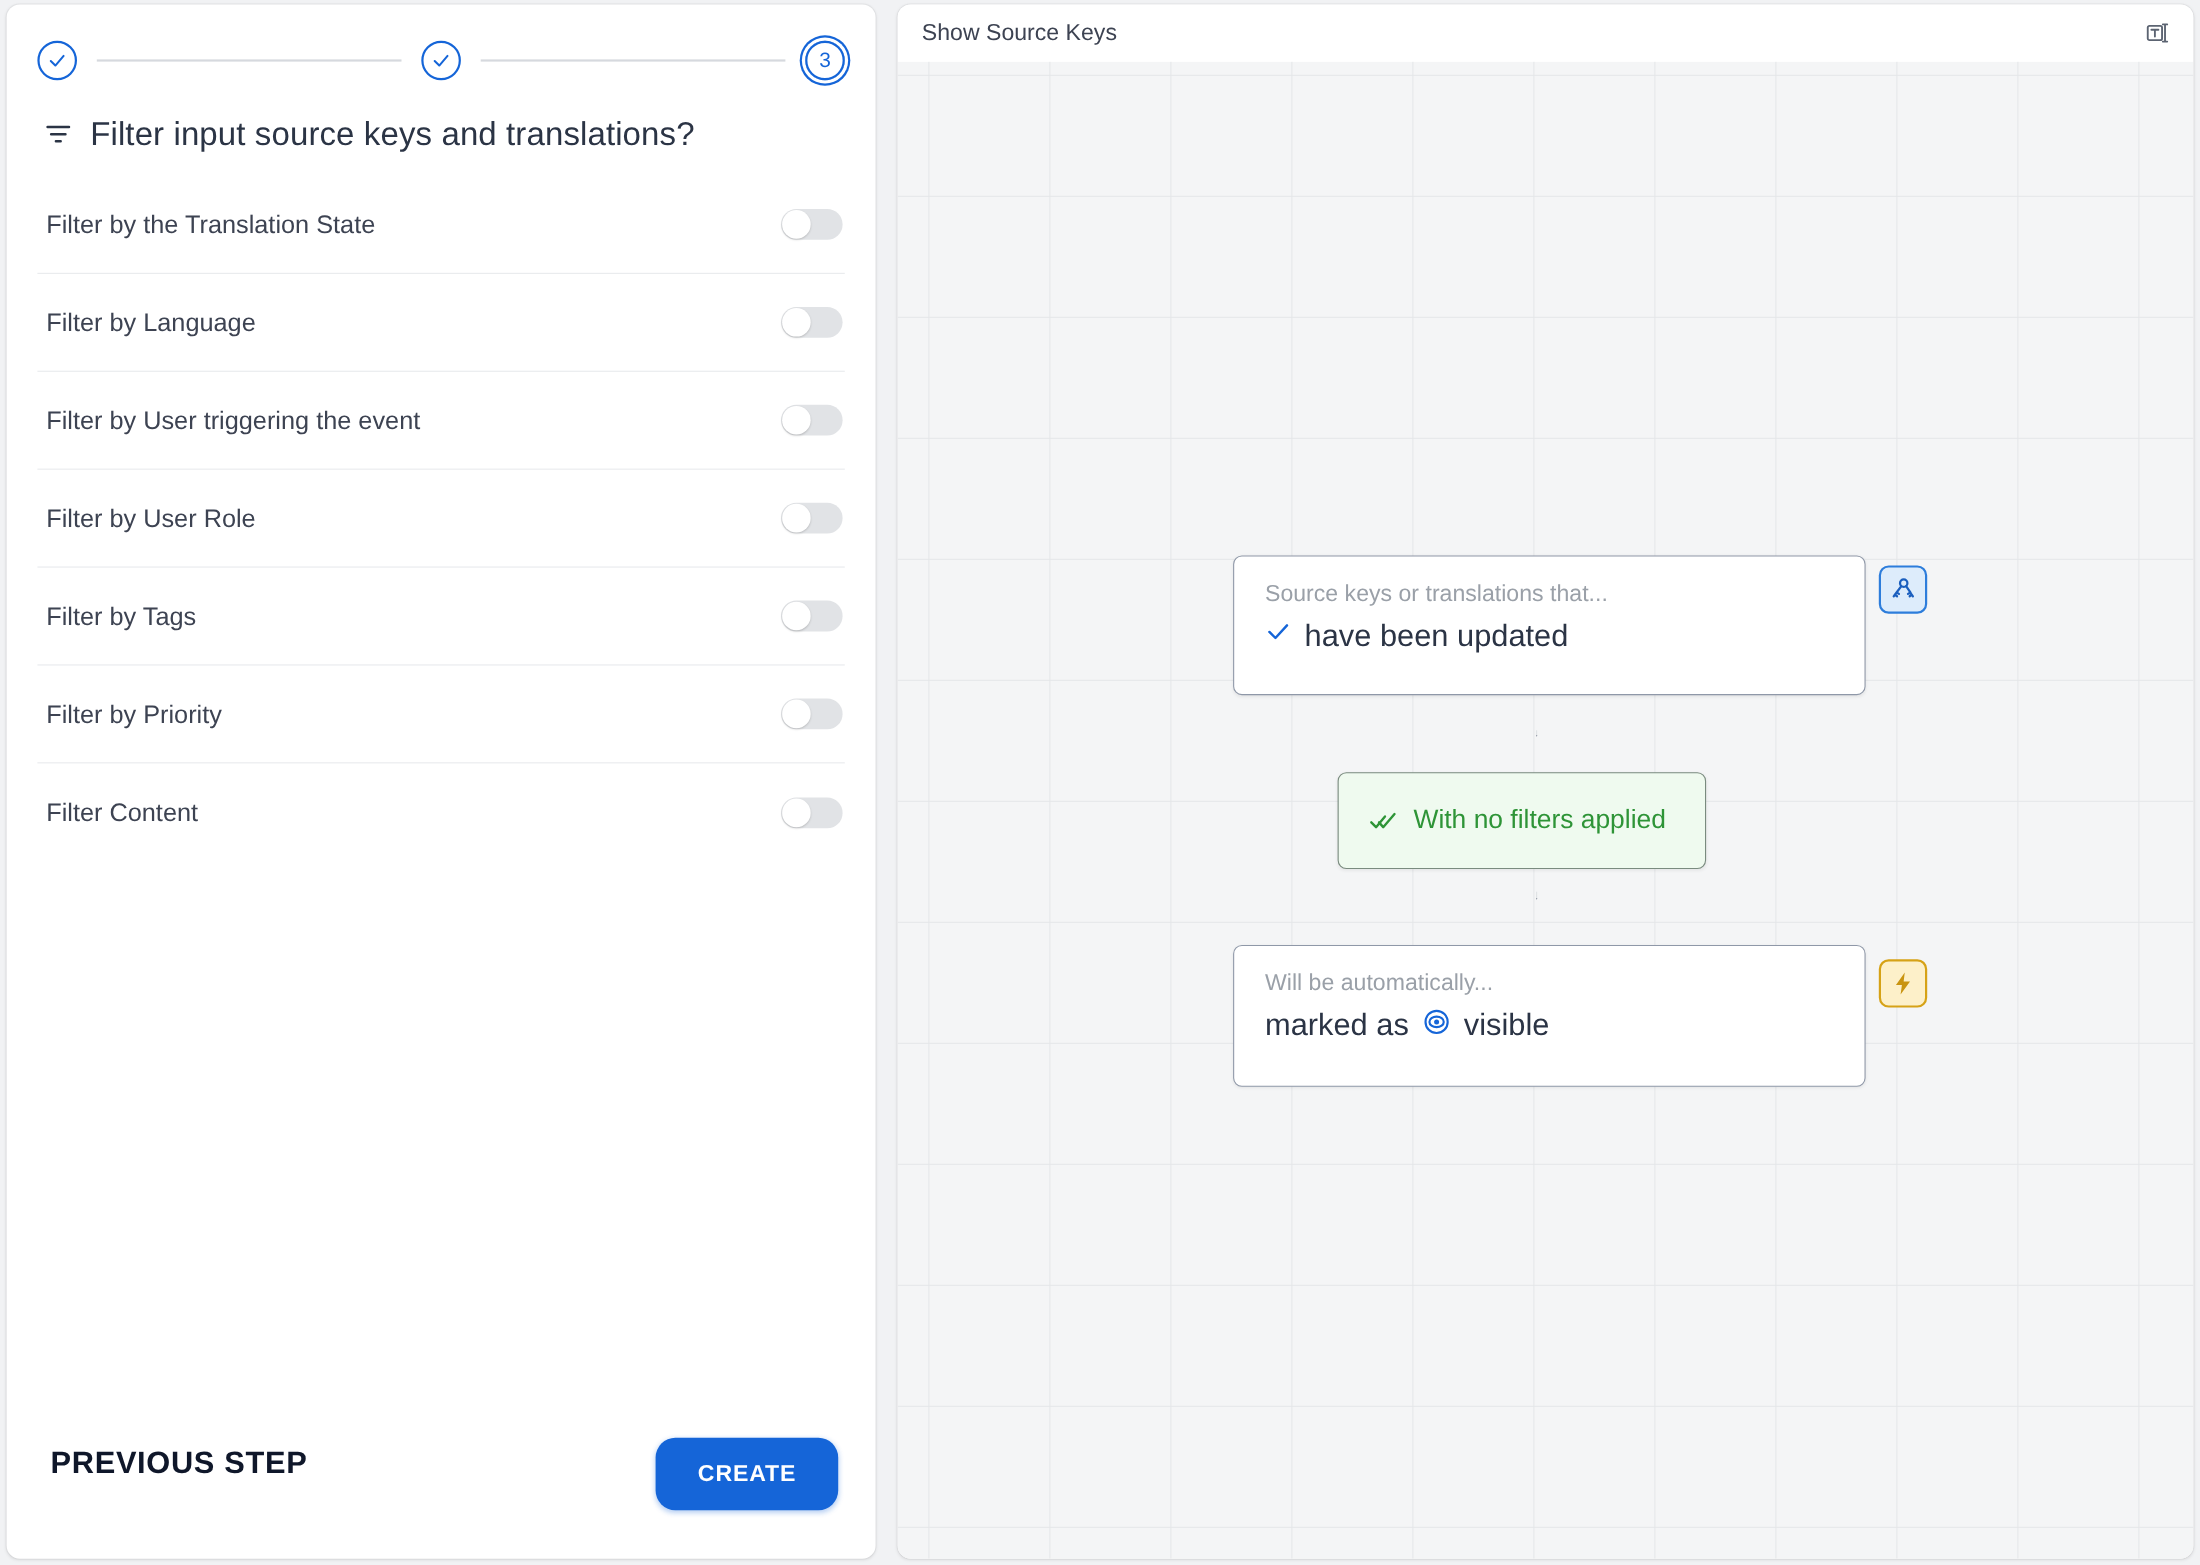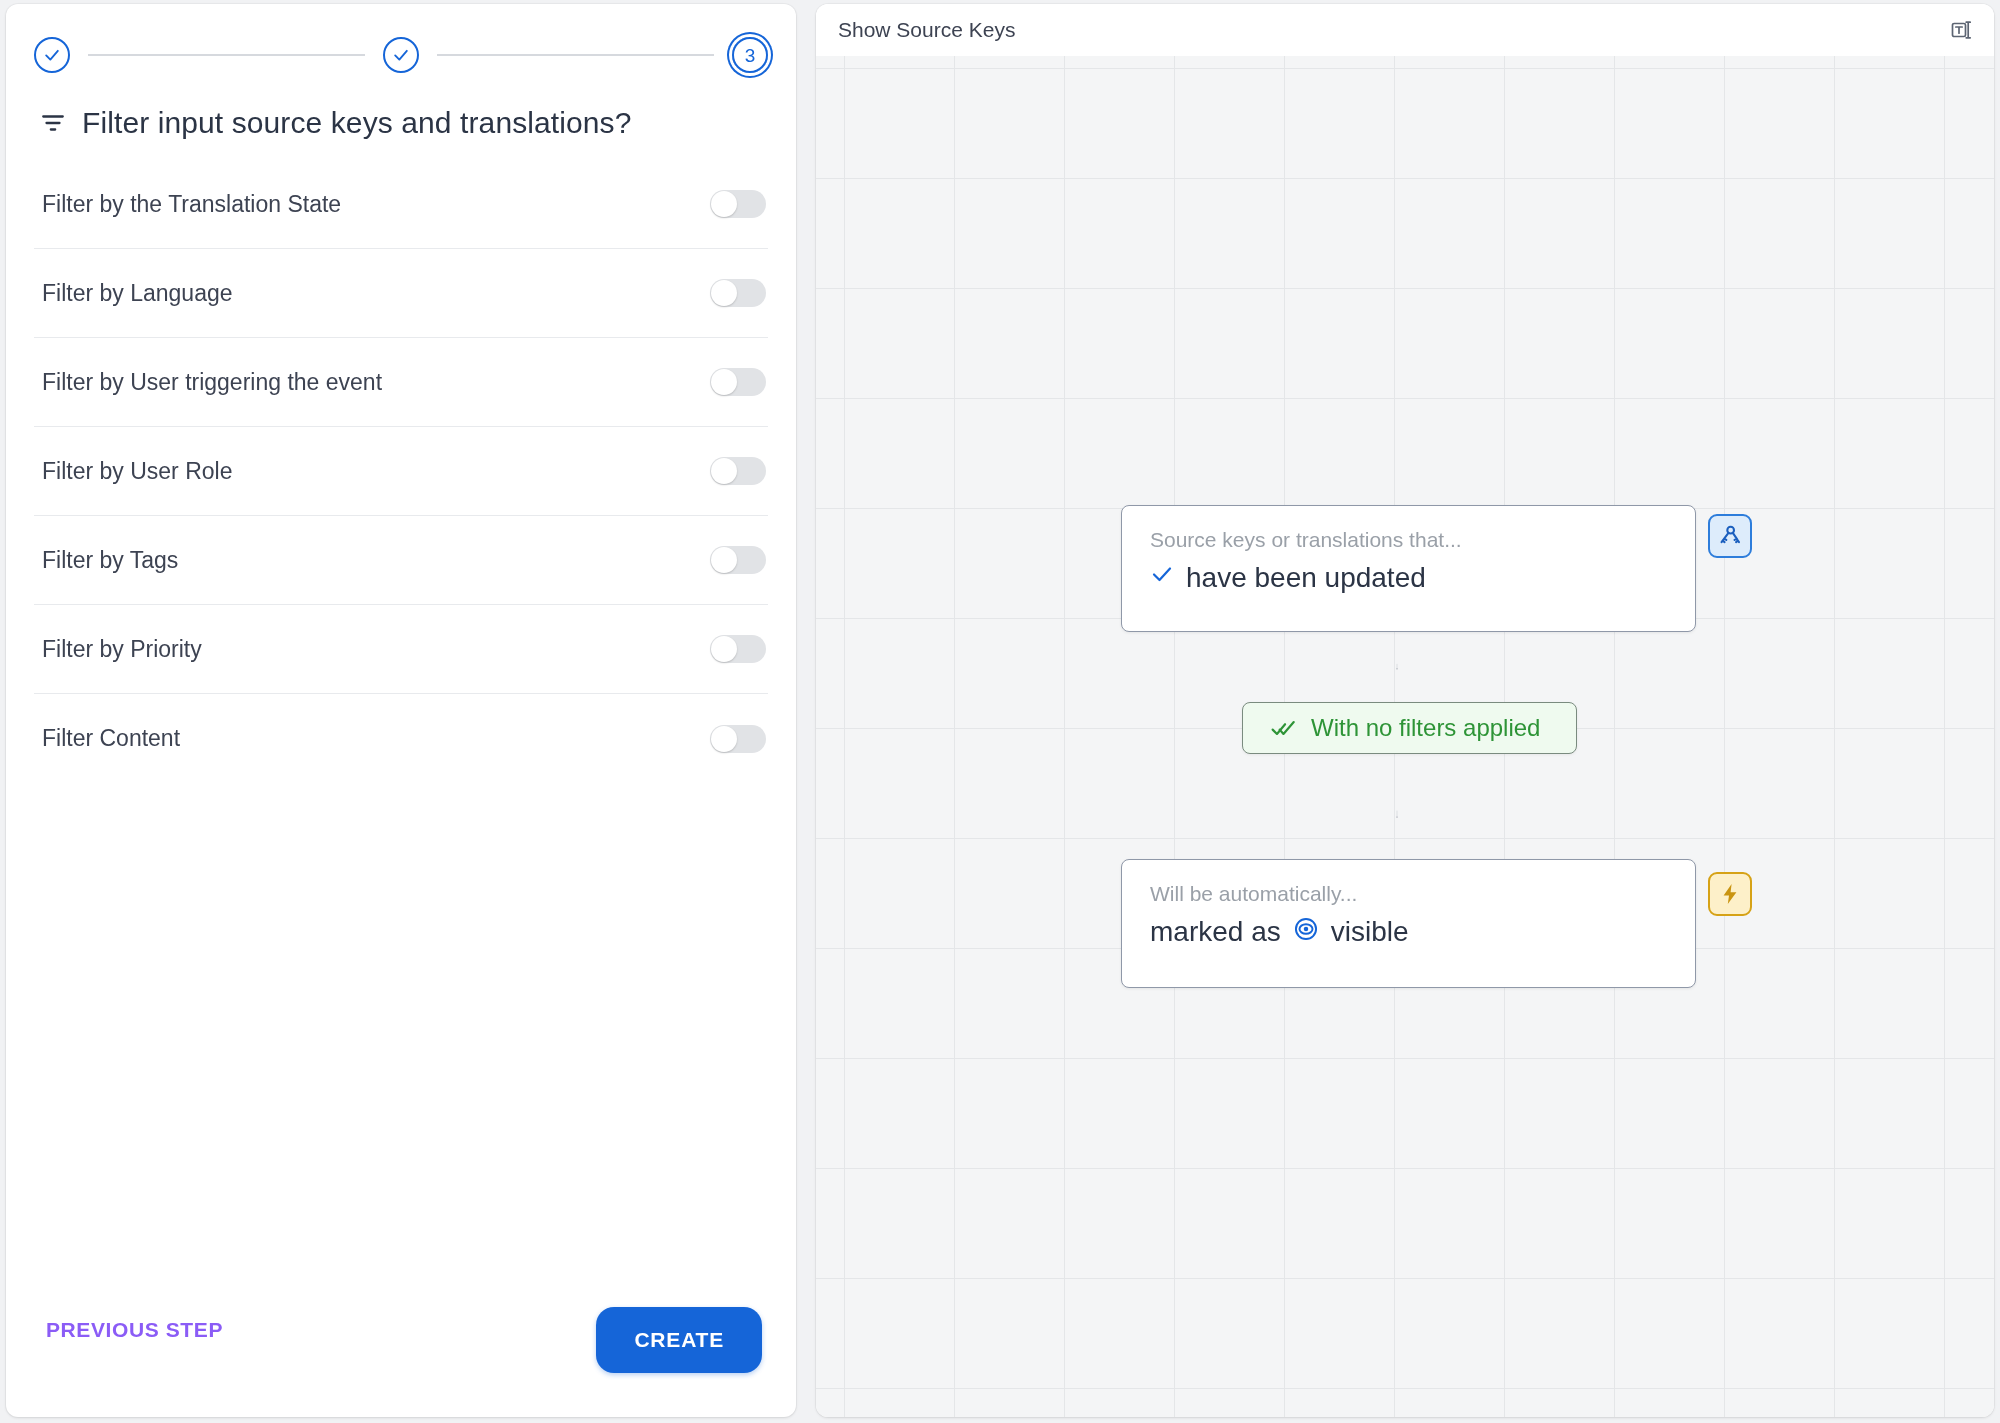--- a/index.html
+++ b/index.html
@@ -110,22 +110,22 @@
   
   .panel-footer {
     display: flex;
     align-items: center;
     justify-content: space-between;
     padding: 0 34px 44px 34px;
   }
   .link-button {
     background: none;
     border: none;
-    color: #8b5cf6;
-    font-size: 21px;
+    color: #0f172a;
+    font-size: 28px;
     font-weight: 700;
     letter-spacing: 0.6px;
     font-family: "Liberation Sans", sans-serif;
     cursor: pointer;
     padding: 10px 6px;
   }
   .primary-button {
     background: #1565d8;
     color: #ffffff;
     border: none;
@@ -204,30 +204,29 @@
   .node-body {
     display: flex;
     align-items: flex-start;
     gap: 12px;
     font-size: 28px;
     color: #2b3445;
   }
   .node-green {
     position: absolute;
     left: 400px; top: 646px;
-    width: 335px; height: 52px;
+    width: 335px; height: 88px;
     background: #effaef;
     border: 1px solid #7a8b7f;
     border-radius: 8px;
     display: flex;
     align-items: center;
     gap: 14px;
     padding: 0 28px;
     box-shadow: 0 1px 3px rgba(0,0,0,0.06);
-    margin-left: 26px;
   }
   .node-green .green-label {
     font-size: 24px;
     color: #2e9437;
   }
 
   .badge {
     position: absolute;
     width: 44px; height: 44px;
     border-radius: 9px;

